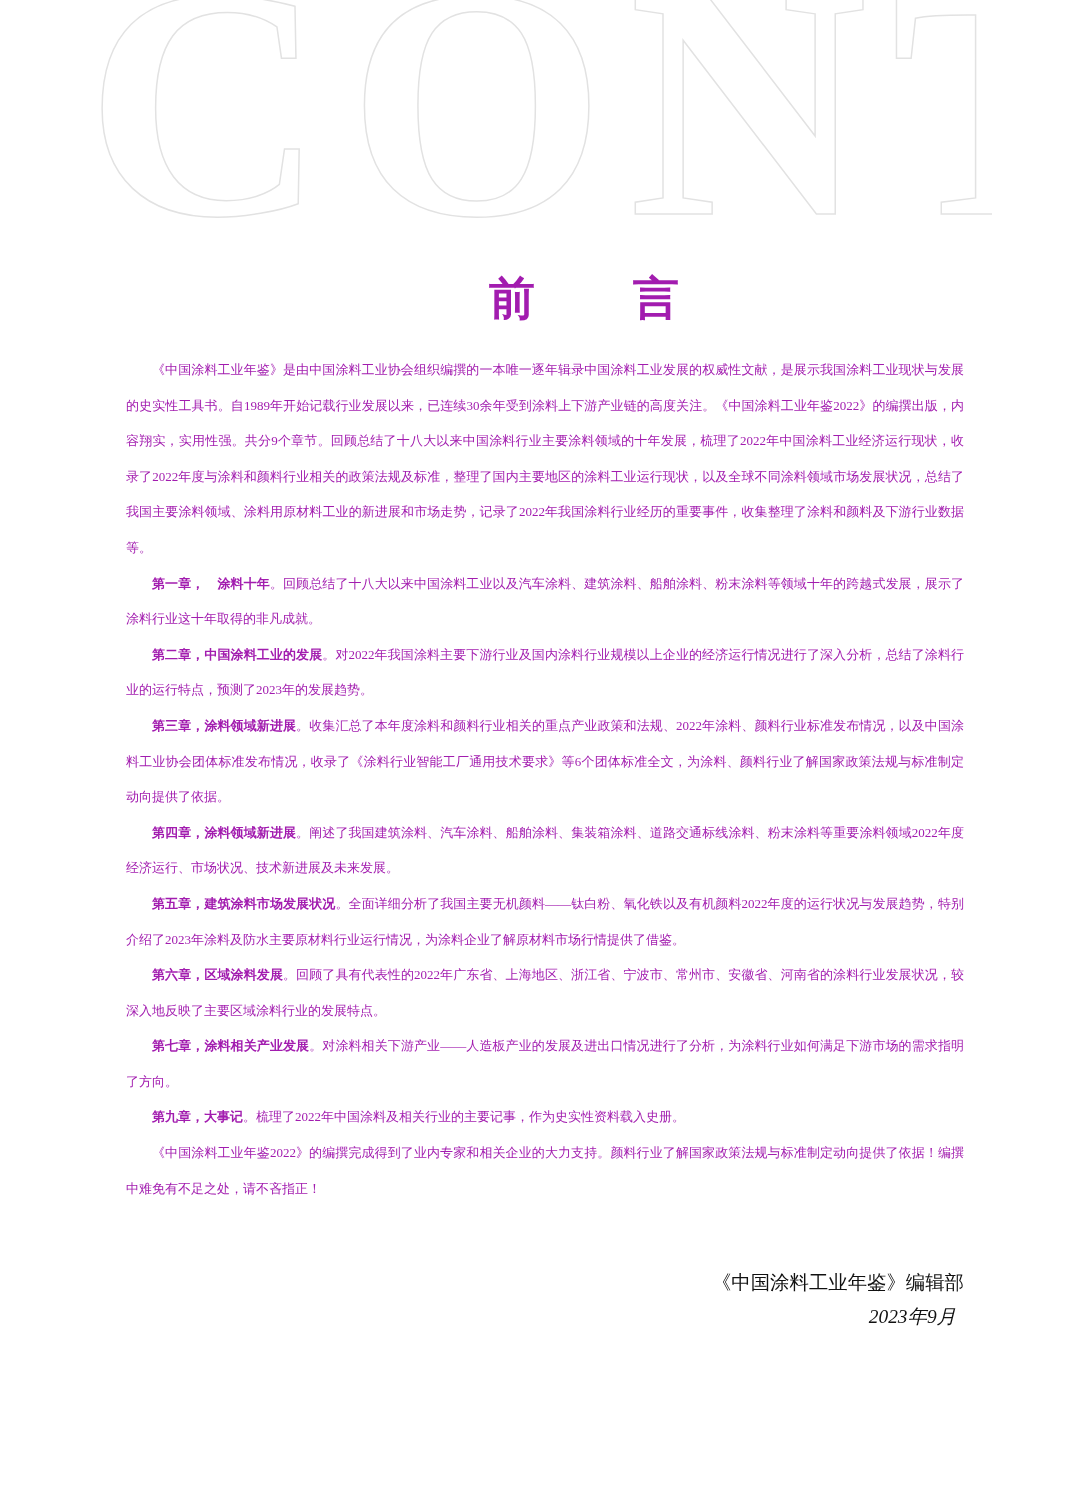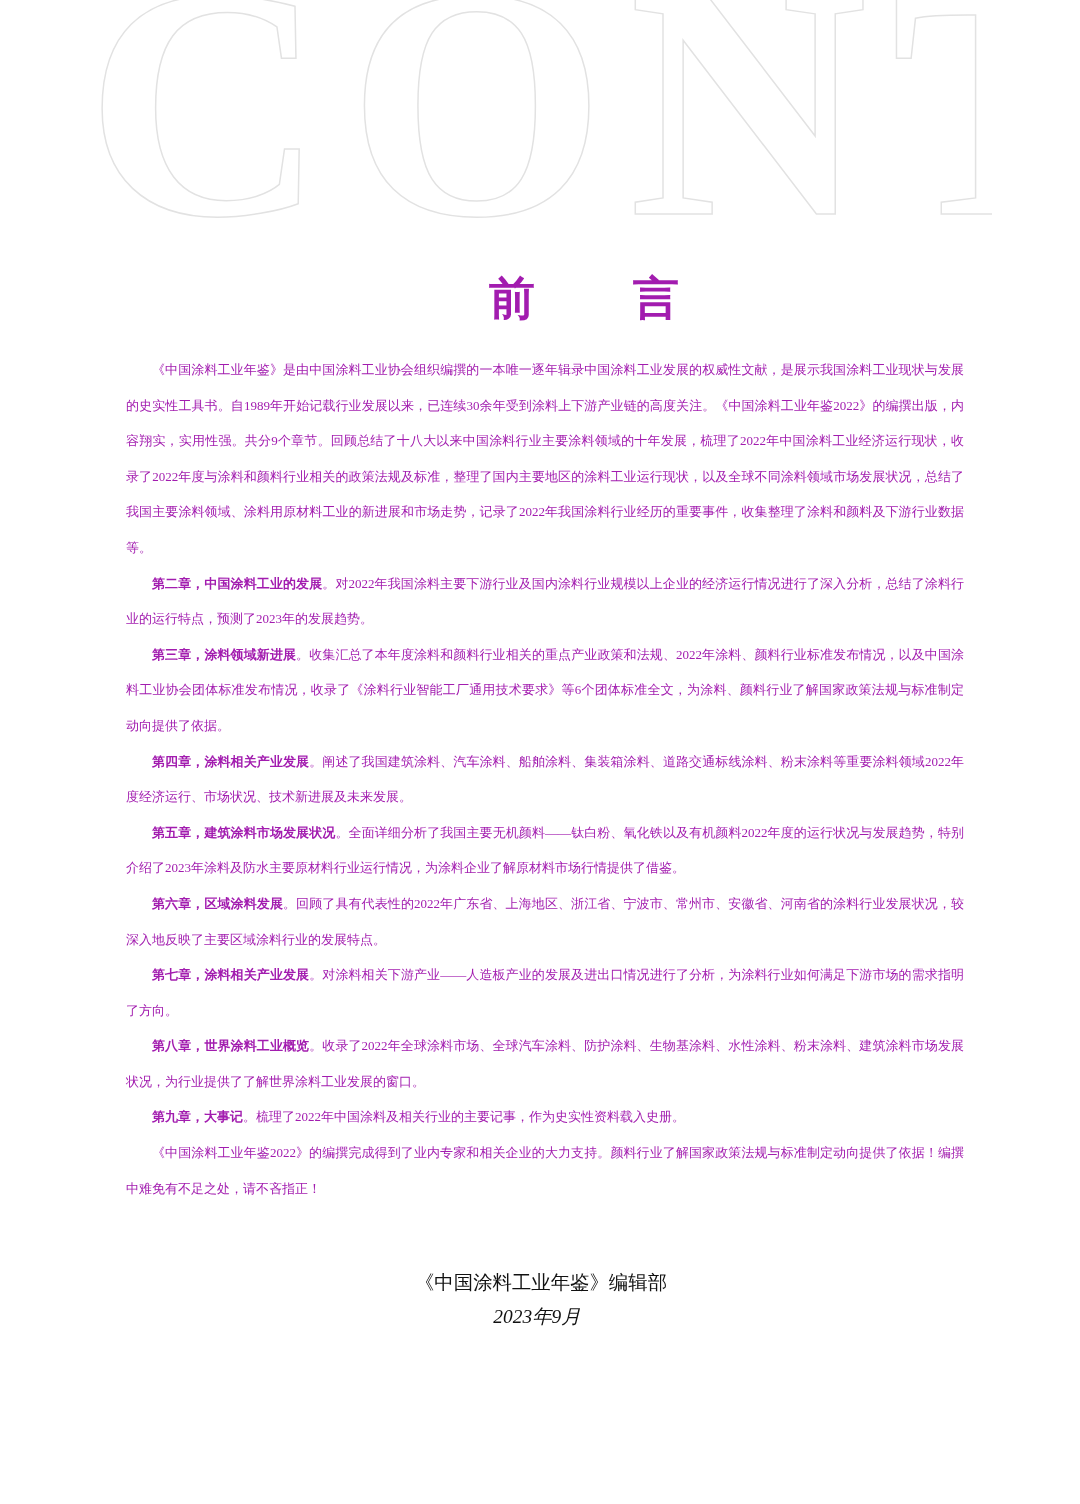--- a/index.html
+++ b/index.html
@@ -65,21 +65,21 @@
     color: #a21caf;
   }
   p.para b {
     font-weight: 700;
   }
   .signature {
     position: absolute;
     top: 1266px;
     left: 118px;
     width: 846px;
-    text-align: center;
+    text-align: right;
     font-size: 19.4px;
     line-height: 34px;
     color: #111111;
   }
   .sig-line2 {
     padding-right: 8px;
     font-style: italic;
   }
 </style>
 </head>
@@ -88,48 +88,48 @@
 <div class="page">
 
   <div class="watermark">CONT</div>
 
   <div class="title">前　言</div>
 
   <div class="body">
 
     <p class="para">《中国涂料工业年鉴》是由中国涂料工业协会组织编撰的一本唯一逐年辑录中国涂料工业发展的权威性文献，是展示我国涂料工业现状与发展的史实性工具书。自1989年开始记载行业发展以来，已连续30余年受到涂料上下游产业链的高度关注。《中国涂料工业年鉴2022》的编撰出版，内容翔实，实用性强。共分9个章节。回顾总结了十八大以来中国涂料行业主要涂料领域的十年发展，梳理了2022年中国涂料工业经济运行现状，收录了2022年度与涂料和颜料行业相关的政策法规及标准，整理了国内主要地区的涂料工业运行现状，以及全球不同涂料领域市场发展状况，总结了我国主要涂料领域、涂料用原材料工业的新进展和市场走势，记录了2022年我国涂料行业经历的重要事件，收集整理了涂料和颜料及下游行业数据等。</p>
 
+    <p class="para">
+      <b>第一章，　涂料十年</b><span>。回顾总结了十八大以来中国涂料工业以及汽车涂料、建筑涂料、船舶涂料、粉末涂料等领域十年的跨越式发展，展示了涂料行业这十年取得的非凡成就。</span>
+    </p>
 
     <p class="para">
       <b>第二章，中国涂料工业的发展</b><span>。对2022年我国涂料主要下游行业及国内涂料行业规模以上企业的经济运行情况进行了深入分析，总结了涂料行业的运行特点，预测了2023年的发展趋势。</span>
     </p>
 
     <p class="para">
       <b>第三章，涂料领域新进展</b><span>。收集汇总了本年度涂料和颜料行业相关的重点产业政策和法规、2022年涂料、颜料行业标准发布情况，以及中国涂料工业协会团体标准发布情况，收录了《涂料行业智能工厂通用技术要求》等6个团体标准全文，为涂料、颜料行业了解国家政策法规与标准制定动向提供了依据。</span>
     </p>
 
     <p class="para">
-      <b>第四章，涂料相关产业发展</b><span>。阐述了我国建筑涂料、汽车涂料、船舶涂料、集装箱涂料、道路交通标线涂料、粉末涂料等重要涂料领域2022年度经济运行、市场状况、技术新进展及未来发展。</span>
+      <b>第四章，涂料领域新进展</b><span>。阐述了我国建筑涂料、汽车涂料、船舶涂料、集装箱涂料、道路交通标线涂料、粉末涂料等重要涂料领域2022年度经济运行、市场状况、技术新进展及未来发展。</span>
     </p>
 
     <p class="para">
       <b>第五章，建筑涂料市场发展状况</b><span>。全面详细分析了我国主要无机颜料——钛白粉、氧化铁以及有机颜料2022年度的运行状况与发展趋势，特别介绍了2023年涂料及防水主要原材料行业运行情况，为涂料企业了解原材料市场行情提供了借鉴。</span>
     </p>
 
     <p class="para">
       <b>第六章，区域涂料发展</b><span>。回顾了具有代表性的2022年广东省、上海地区、浙江省、宁波市、常州市、安徽省、河南省的涂料行业发展状况，较深入地反映了主要区域涂料行业的发展特点。</span>
     </p>
 
     <p class="para">
       <b>第七章，涂料相关产业发展</b><span>。对涂料相关下游产业——人造板产业的发展及进出口情况进行了分析，为涂料行业如何满足下游市场的需求指明了方向。</span>
     </p>
 
-    <p class="para">
-      <b>第八章，世界涂料工业概览</b><span>。收录了2022年全球涂料市场、全球汽车涂料、防护涂料、生物基涂料、水性涂料、粉末涂料、建筑涂料市场发展状况，为行业提供了了解世界涂料工业发展的窗口。</span>
-    </p>
 
     <p class="para">
       <b>第九章，大事记</b><span>。梳理了2022年中国涂料及相关行业的主要记事，作为史实性资料载入史册。</span>
     </p>
 
     <p class="para">《中国涂料工业年鉴2022》的编撰完成得到了业内专家和相关企业的大力支持。颜料行业了解国家政策法规与标准制定动向提供了依据！编撰中难免有不足之处，请不吝指正！</p>
 
   </div>
 
   <div class="signature">

